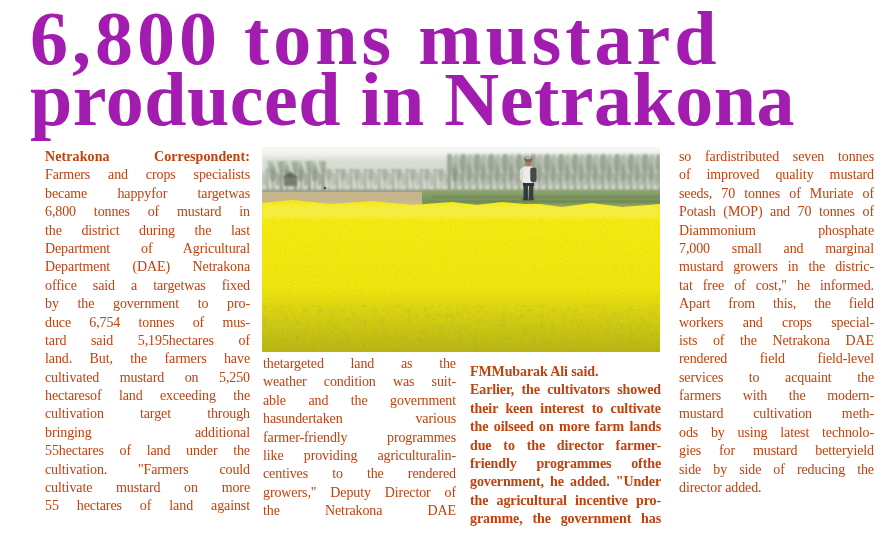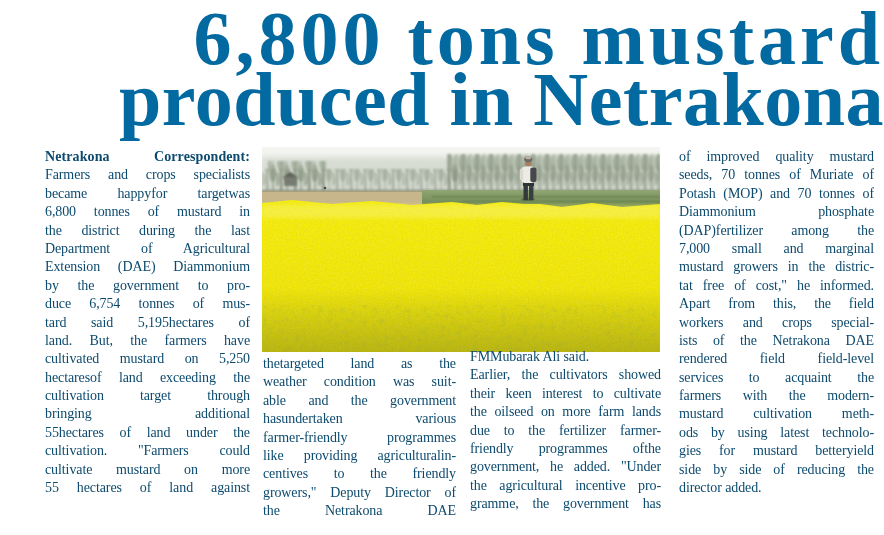--- a/index.html
+++ b/index.html
@@ -10,42 +10,42 @@
     height: 535px;
     overflow: hidden;
     font-family: "Liberation Serif", serif;
     color: #1d1d1d;
   }
   .headline {
     position: absolute;
     top: 8px;
     left: 30px;
     width: 854px;
-    text-align: right;
+    text-align: left;
     font-weight: 700;
-    color: #0369a1;
+    color: #a21caf;
   }
   .hl {
     display: block;
     font-size: 76px;
     line-height: 61px;
     white-space: nowrap;
   }
   .hl1 { letter-spacing: 4px; }
   .hl2 { letter-spacing: 0.5px; }
   .col {
     position: absolute;
     font-size: 14px;
     line-height: 18.4px;
     letter-spacing: -0.1px;
-    color: #0c4a6e;
+    color: #c2410c;
   }
   #col1 { left: 45px;  top: 148px; width: 205px; }
   #col2 { left: 263px; top: 355px; width: 193px; }
-  #col3 { left: 470px; top: 348px; width: 191px; }
+  #col3 { left: 470px; top: 363px; width: 191px; font-weight: bold; }
   #col4 { left: 679px; top: 148px; width: 195px; }
   .line {
     height: 18.4px;
     overflow: hidden;
     text-align: justify;
     text-align-last: justify;
     -moz-text-align-last: justify;
   }
   .line.nj { text-align-last: left; -moz-text-align-last: left; }
   .line.bold { font-weight: 700; letter-spacing: 0.1px; }
@@ -66,21 +66,22 @@
   <span class="hl hl2">produced in Netrakona</span>
 </h1>
 
 <div id="col1" class="col">
     <div class="line bold">Netrakona Correspondent:</div>
     <div class="line">Farmers and crops specialists</div>
     <div class="line">became happyfor targetwas</div>
     <div class="line">6,800 tonnes of mustard in</div>
     <div class="line">the district during the last</div>
     <div class="line">Department of Agricultural</div>
-    <div class="line">Extension (DAE) Diammonium</div>
+    <div class="line">Department (DAE) Netrakona</div>
+    <div class="line">office said a targetwas fixed</div>
     <div class="line">by the government to pro-</div>
     <div class="line">duce 6,754 tonnes of mus-</div>
     <div class="line">tard said 5,195hectares of</div>
     <div class="line">land. But, the farmers have</div>
     <div class="line">cultivated mustard on 5,250</div>
     <div class="line">hectaresof land exceeding the</div>
     <div class="line">cultivation target through</div>
     <div class="line">bringing additional</div>
     <div class="line">55hectares of land under the</div>
     <div class="line">cultivation. "Farmers could</div>
@@ -186,41 +187,41 @@
   </svg>
 </div>
 
 <div id="col2" class="col">
     <div class="line">thetargeted land as the</div>
     <div class="line">weather condition was suit-</div>
     <div class="line">able and the government</div>
     <div class="line">hasundertaken various</div>
     <div class="line">farmer-friendly programmes</div>
     <div class="line">like providing agriculturalin-</div>
-    <div class="line">centives to the friendly</div>
+    <div class="line">centives to the rendered</div>
     <div class="line">growers," Deputy Director of</div>
     <div class="line">the Netrakona DAE</div>
   </div>
 <div id="col3" class="col">
     <div class="line nj">FMMubarak Ali said.</div>
     <div class="line">Earlier, the cultivators showed</div>
     <div class="line">their keen interest to cultivate</div>
     <div class="line">the oilseed on more farm lands</div>
-    <div class="line">due to the fertilizer farmer-</div>
+    <div class="line">due to the director farmer-</div>
     <div class="line">friendly programmes ofthe</div>
     <div class="line">government, he added. "Under</div>
     <div class="line">the agricultural incentive pro-</div>
     <div class="line">gramme, the government has</div>
   </div>
 <div id="col4" class="col">
+    <div class="line">so fardistributed seven tonnes</div>
     <div class="line">of improved quality mustard</div>
     <div class="line">seeds, 70 tonnes of Muriate of</div>
     <div class="line">Potash (MOP) and 70 tonnes of</div>
     <div class="line">Diammonium phosphate</div>
-    <div class="line">(DAP)fertilizer among the</div>
     <div class="line">7,000 small and marginal</div>
     <div class="line">mustard growers in the distric-</div>
     <div class="line">tat free of cost," he informed.</div>
     <div class="line">Apart from this, the field</div>
     <div class="line">workers and crops special-</div>
     <div class="line">ists of the Netrakona DAE</div>
     <div class="line">rendered field field-level</div>
     <div class="line">services to acquaint the</div>
     <div class="line">farmers with the modern-</div>
     <div class="line">mustard cultivation meth-</div>

